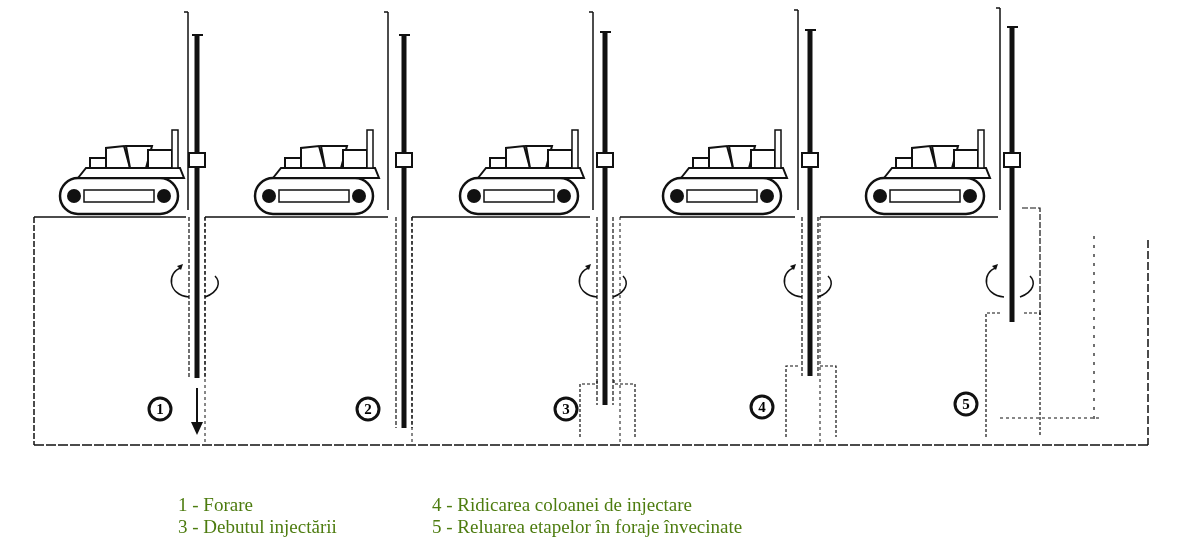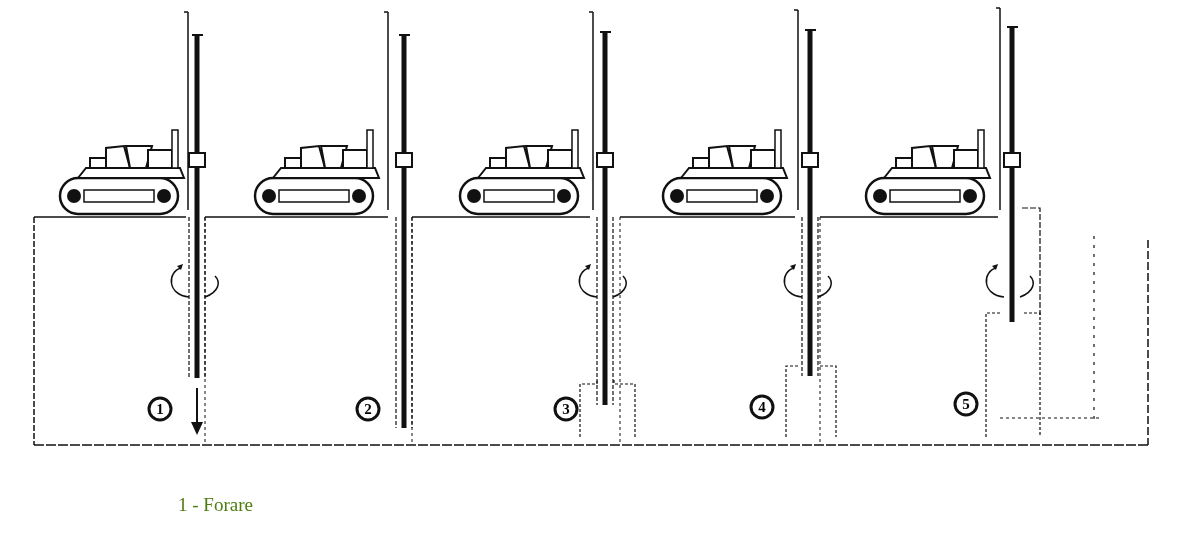--- a/index.html
+++ b/index.html
@@ -149,15 +149,18 @@
       <text x="566" y="414" text-anchor="middle" class="step-label">3</text>
       <circle cx="762" cy="407" r="11" fill="#fff" stroke="#111" stroke-width="3"></circle>
       <text x="762" y="412" text-anchor="middle" class="step-label">4</text>
       <circle cx="966" cy="404" r="11" fill="#fff" stroke="#111" stroke-width="3"></circle>
       <text x="966" y="409" text-anchor="middle" class="step-label">5</text>
     </g>
 </svg>
 
 <div class="legend" id="legend-col1">
   <div>1 - Forare</div>
+  <div>3 - Debutul injectării</div>
 </div>
 <div class="legend" id="legend-col2">
+  <div>4 - Ridicarea coloanei de injectare</div>
+  <div>5 - Reluarea etapelor în foraje învecinate</div>
 </div>
 
 </body></html>

